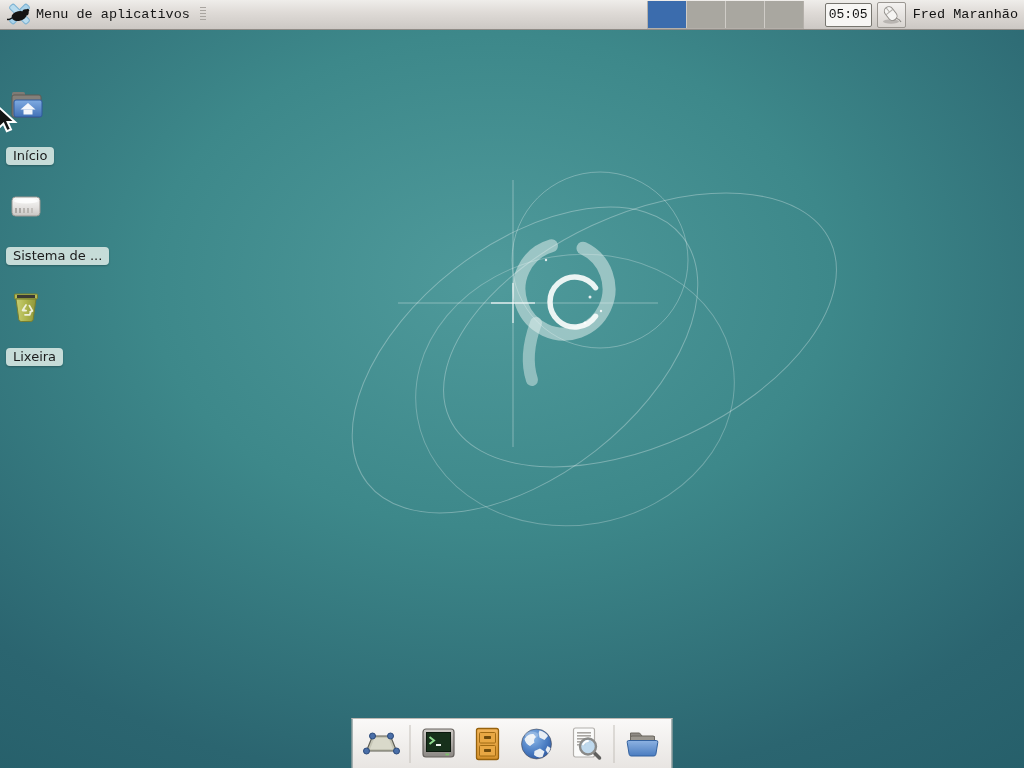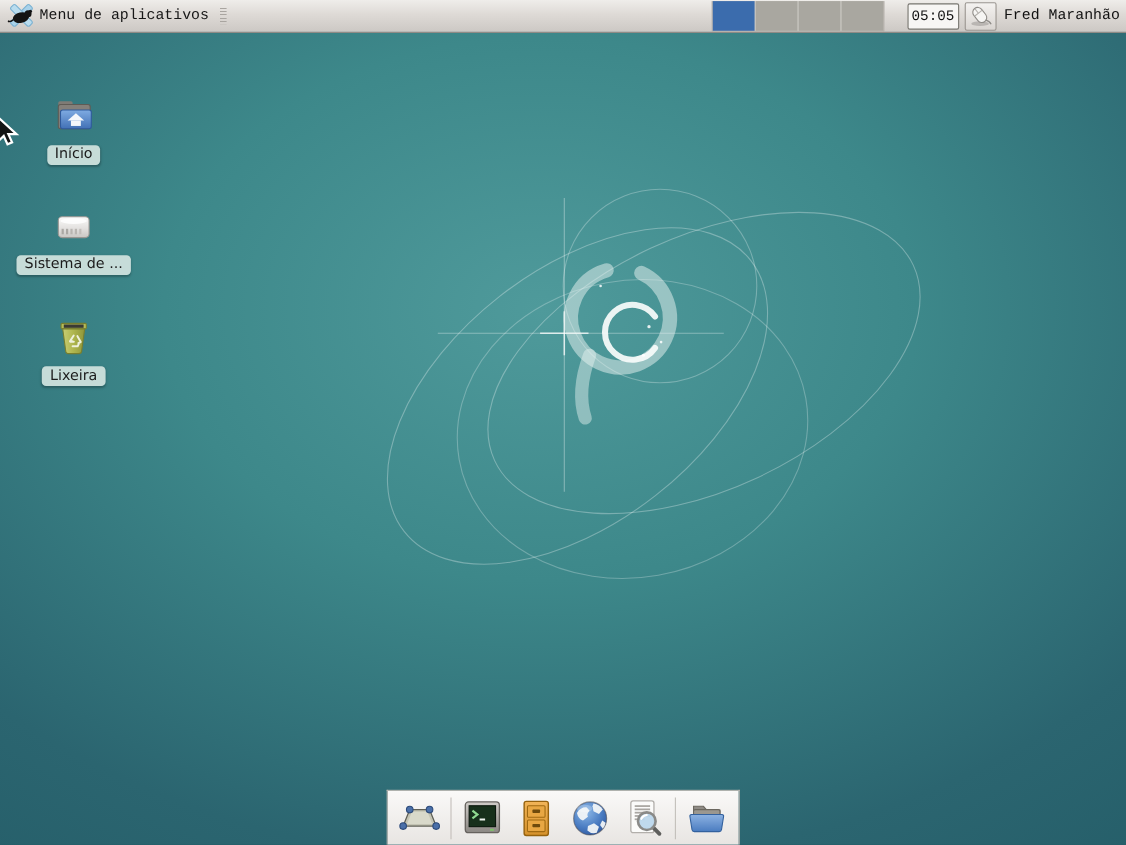--- a/index.html
+++ b/index.html
@@ -40,21 +40,21 @@
     display:flex; align-items:center; justify-content:center;
   }
   .username { font-size:13.5px; color:#111; white-space:nowrap; padding-left:2px; }
 
   
   .desktop { position:absolute; top:30px; left:0; width:1024px; height:738px; }
   .wallpaper { position:absolute; inset:0; }
 
   .desktop-icon {
     position:absolute; left:6px; width:122px;
-    display:flex; flex-direction:column; align-items:center; gap:7px;
+    display:flex; flex-direction:column; align-items:flex-start; gap:22px;
     cursor:default;
   }
   .di-home   { top:57px; }
   .di-system { top:157px; }
   .di-trash  { top:258px; }
   .icon-label {
     background:rgba(211,228,223,0.92);
     border-radius:4px; padding:1px 7px 2px 7px;
     font-size:13px; color:#1b1b1b; white-space:nowrap;
     box-shadow:0 1px 2px rgba(0,0,0,0.25);

